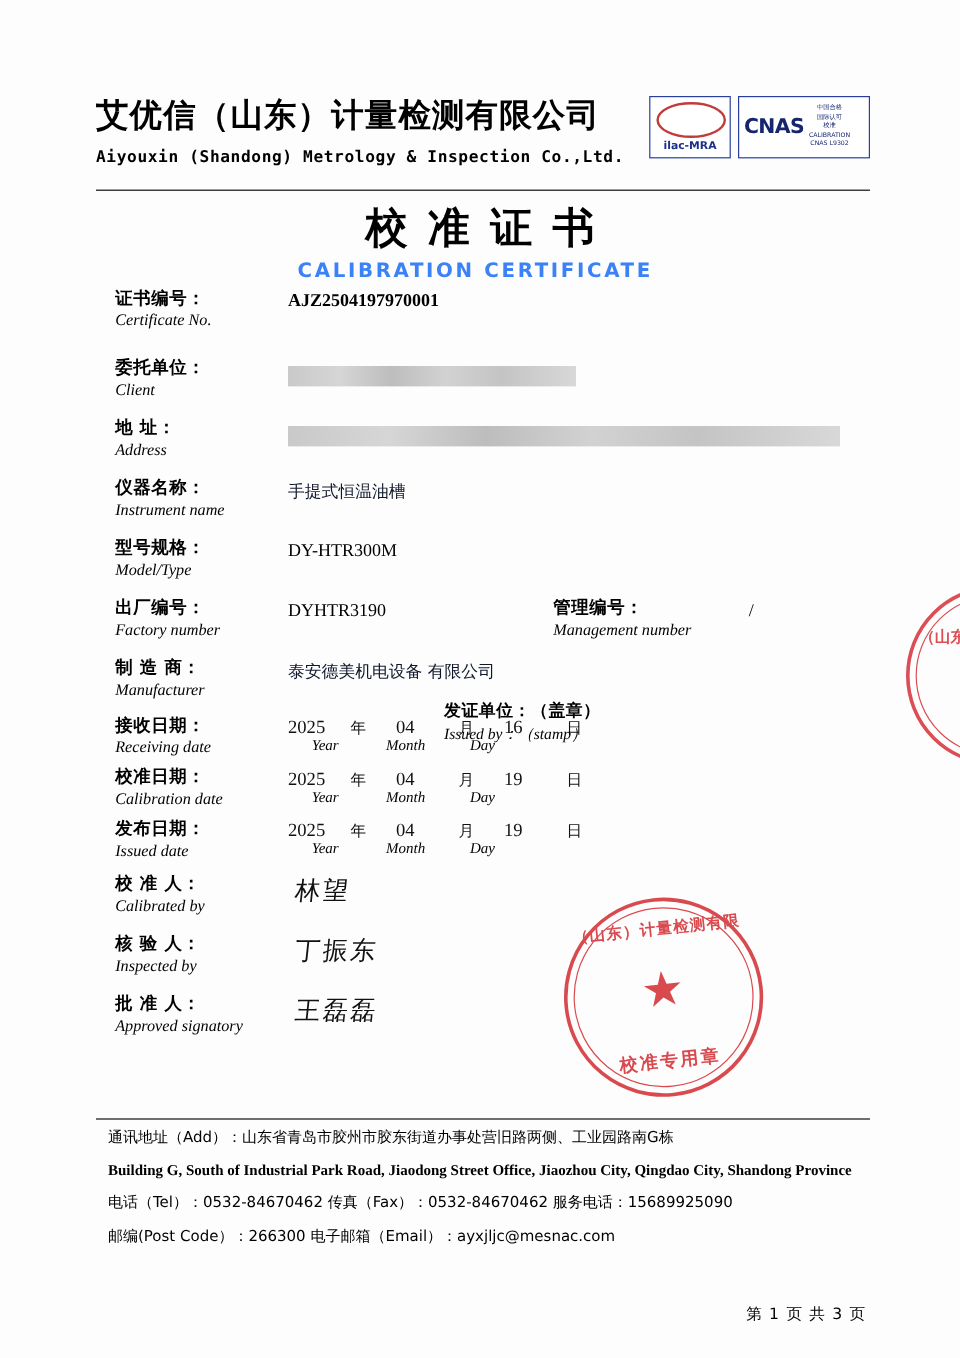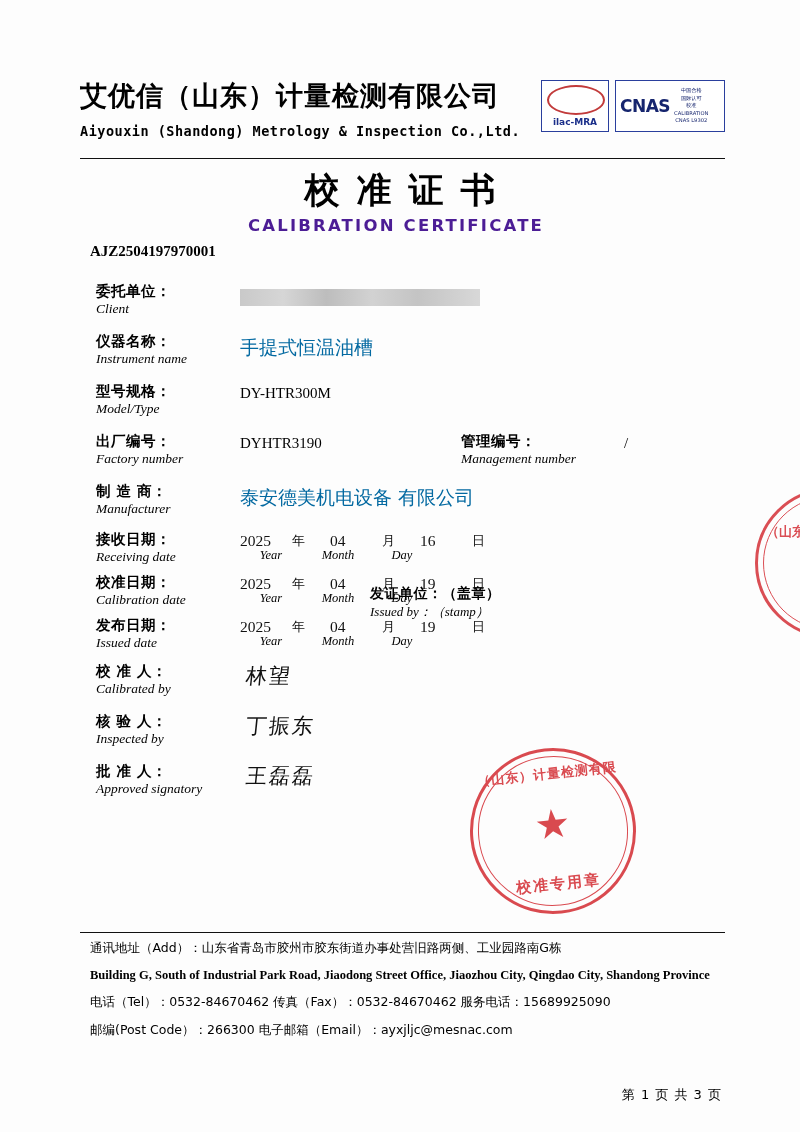--- a/index.html
+++ b/index.html
@@ -118,21 +118,21 @@
     color: #000;
   }
   .title-en {
     position: absolute;
     left: 0; top: 216px; width: 792px;
     text-align: center;
     font-family: "DejaVu Sans", sans-serif;
     font-weight: bold;
     font-size: 16.5px;
     letter-spacing: 2.2px;
-    color: #4c1d95;
+    color: #3b82f6;
   }
 
   
   .fields { position: absolute; left: 90px; top: 240px; width: 640px; }
   .row { position: relative; display: flex; align-items: flex-start; margin-bottom: 3px; }
   .labels { width: 150px; flex: none; text-align: left; padding-left: 6px; }
   .lab-cn {
     font-family: "DejaVu Sans", sans-serif;
     font-size: 14.5px;
     font-weight: bold;
@@ -149,22 +149,22 @@
     margin-top: 1px;
   }
   .value {
     padding-top: 3px;
     font-family: "Liberation Serif", serif;
     font-size: 15px;
     color: #000;
   }
   .value-cn {
     font-family: "DejaVu Sans", sans-serif;
-    font-size: 19px;
-    color: #0369a1;
+    font-size: 14px;
+    color: #0f172a;
   }
   .redacted {
     display: inline-block;
     height: 17px;
     background: linear-gradient(90deg,#c9c9c9 0%, #d6d6d6 18%, #bdbdbd 36%, #d2d2d2 55%, #c4c4c4 74%, #d8d8d8 100%);
     filter: blur(0.6px);
     vertical-align: middle;
     margin-top: 4px;
   }
   .rd1 { width: 240px; }
@@ -358,33 +358,46 @@
     </div>
   </div>
   <div class="header-rule"></div>
 
   <div class="title-cn">校准证书</div>
   <div class="title-en">CALIBRATION CERTIFICATE</div>
 
   <div class="fields">
 
     <div class="row" style="margin-bottom:22px">
+      <div class="labels">
+        <div class="lab-cn">证书编号：</div>
+        <div class="lab-en">Certificate No.</div>
+      </div>
       <div class="value" style="font-weight:bold">AJZ2504197970001</div>
     </div>
 
     <div class="row" style="margin-bottom:14px">
       <div class="labels">
         <div class="lab-cn">委托单位：</div>
         <div class="lab-en">Client</div>
       </div>
       <div class="value">
         <span class="redacted rd1"></span>
       </div>
     </div>
 
+    <div class="row" style="margin-bottom:14px">
+      <div class="labels">
+        <div class="lab-cn">地  址：</div>
+        <div class="lab-en">Address</div>
+      </div>
+      <div class="value">
+        <span class="redacted rd2"></span>
+      </div>
+    </div>
 
     <div class="row" style="margin-bottom:14px">
       <div class="labels">
         <div class="lab-cn">仪器名称：</div>
         <div class="lab-en">Instrument name</div>
       </div>
       <div class="value value-cn">手提式恒温油槽</div>
     </div>
 
     <div class="row" style="margin-bottom:14px">

